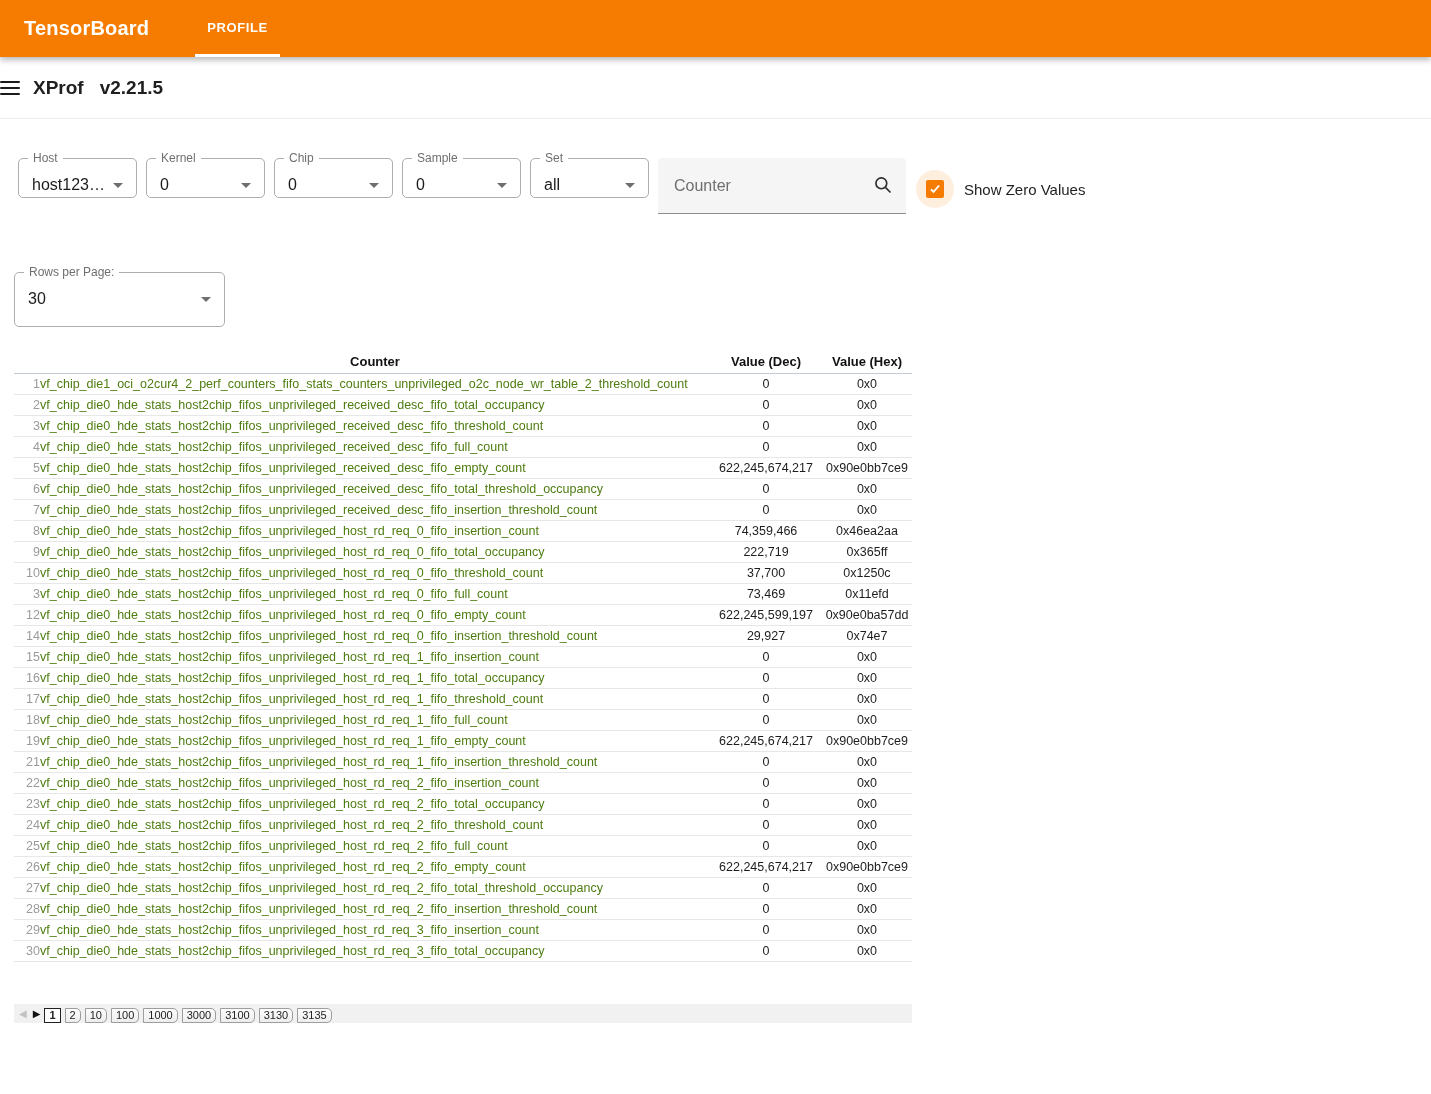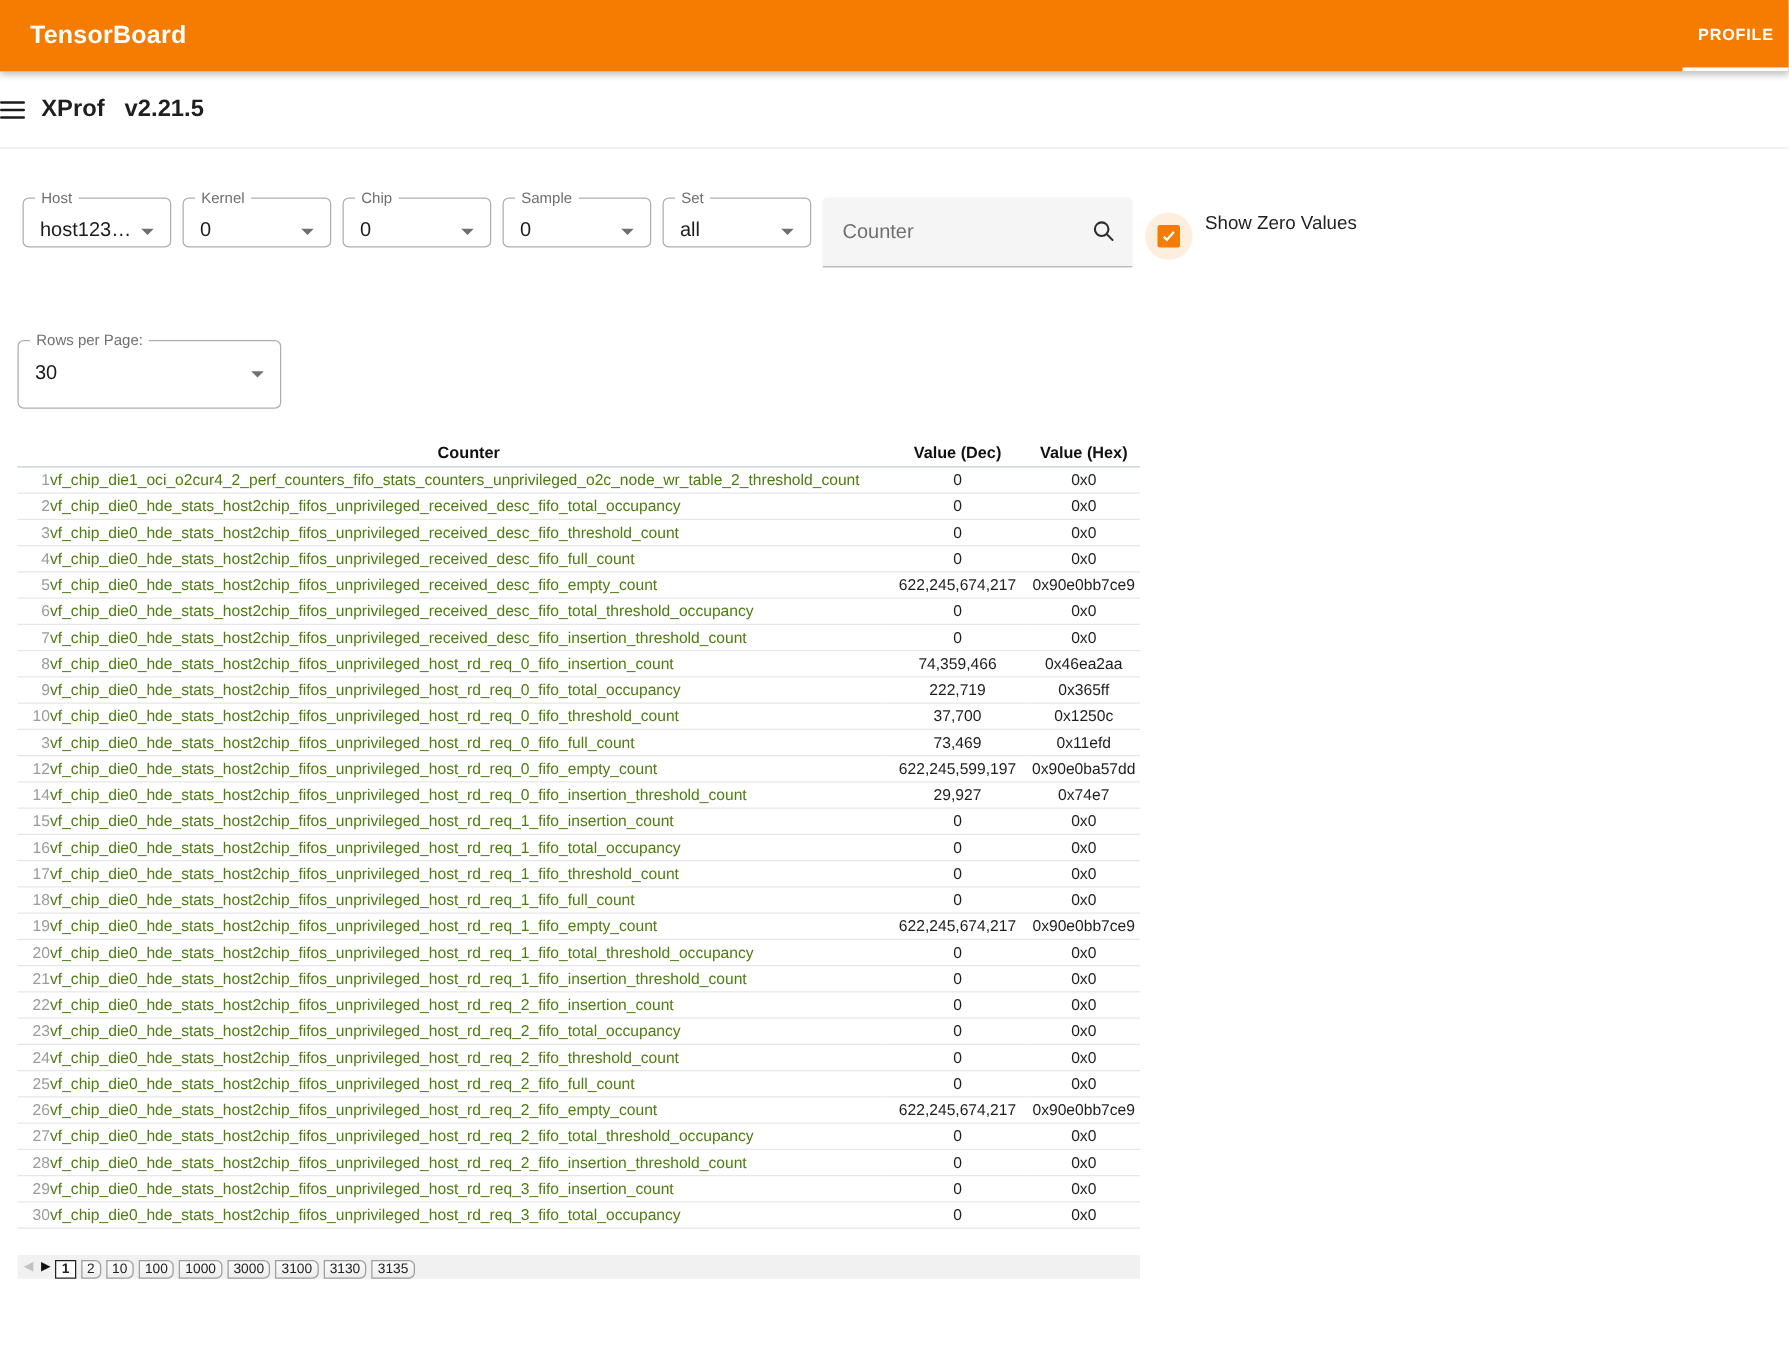--- a/index.html
+++ b/index.html
@@ -3,21 +3,21 @@
 <meta charset="utf-8">
 <style>
   * { box-sizing: border-box; margin: 0; padding: 0; }
   html,body { width: 1431px; height: 1094px; background: #fff;
     font-family: "Liberation Sans", sans-serif; color: #212121; overflow: hidden; }
   .page { position: relative; width: 1431px; height: 1094px; }
 
   
   .app-bar { position: absolute; top: 0; left: 0; width: 100%; height: 57px;
     background: #f57c00; display: flex; align-items: stretch;
-    box-shadow: 0 3px 6px rgba(0,0,0,0.28); z-index: 5; justify-content: space-between; }
+    box-shadow: 0 3px 6px rgba(0,0,0,0.28); z-index: 5; }
   .brand { display: flex; align-items: center; padding-left: 24px; color: #fff;
     font-size: 20px; font-weight: bold; letter-spacing: 0.2px; }
   .tab { display: flex; align-items: center; margin-left: 46px; padding: 0 12px;
     color: #fff; font-size: 13px; font-weight: bold; letter-spacing: 0.6px;
     border-bottom: 3px solid #fff; cursor: pointer; }
 
   
   .toolbar { position: absolute; top: 57px; left: 0; width: 100%; height: 62px;
     background: #fff; display: flex; align-items: center; 
     border-bottom: 1px solid #ececec; }
@@ -40,21 +40,21 @@
 
   .search-field { position: absolute; left: 658px; top: 158px; width: 248px; height: 56px;
     background: #f5f5f5; border-radius: 4px 4px 0 0; border-bottom: 1px solid #8d8d8d; }
   .search-field input { position: absolute; left: 16px; top: 0; width: 190px; height: 100%;
     border: none; background: transparent; outline: none; font-size: 16px;
     font-family: "Liberation Sans", sans-serif; color: #1c1c1c; }
   .search-field input::placeholder { color: #6f6f6f; opacity: 1; }
   .search-icon { position: absolute; right: 13px; top: 17px; cursor: pointer; }
 
   .show-zero { position: absolute; left: 916px; top: 170px; display: flex;
-    }
+    align-items: center; }
   .cb-halo { width: 38px; height: 38px; border-radius: 50%;
     background: rgba(245,124,0,0.13); display: flex; align-items: center;
     justify-content: center; cursor: pointer; }
   .cb-box { width: 18px; height: 18px; border-radius: 2px; background: #f57c00;
     display: flex; align-items: center; justify-content: center; }
   .show-zero-label { margin-left: 10px; font-size: 15px; color: #1f1f1f; }
 
   
   table.counters { position: absolute; left: 14px; top: 352px; width: 898px;
     border-collapse: collapse; table-layout: fixed; }
@@ -287,26 +287,20 @@
       <td class="c-hex">0x0</td>
     </tr>
 
     <tr>
       <td class="c-num">19</td>
       <td class="c-name">vf_chip_die0_hde_stats_host2chip_fifos_unprivileged_host_rd_req_1_fifo_empty_count</td>
       <td class="c-dec">622,245,674,217</td>
       <td class="c-hex">0x90e0bb7ce9</td>
     </tr>
 
-    <tr>
-      <td class="c-num">20</td>
-      <td class="c-name">vf_chip_die0_hde_stats_host2chip_fifos_unprivileged_host_rd_req_1_fifo_total_threshold_occupancy</td>
-      <td class="c-dec">0</td>
-      <td class="c-hex">0x0</td>
-    </tr>
 
     <tr>
       <td class="c-num">21</td>
       <td class="c-name">vf_chip_die0_hde_stats_host2chip_fifos_unprivileged_host_rd_req_1_fifo_insertion_threshold_count</td>
       <td class="c-dec">0</td>
       <td class="c-hex">0x0</td>
     </tr>
 
     <tr>
       <td class="c-num">22</td>

